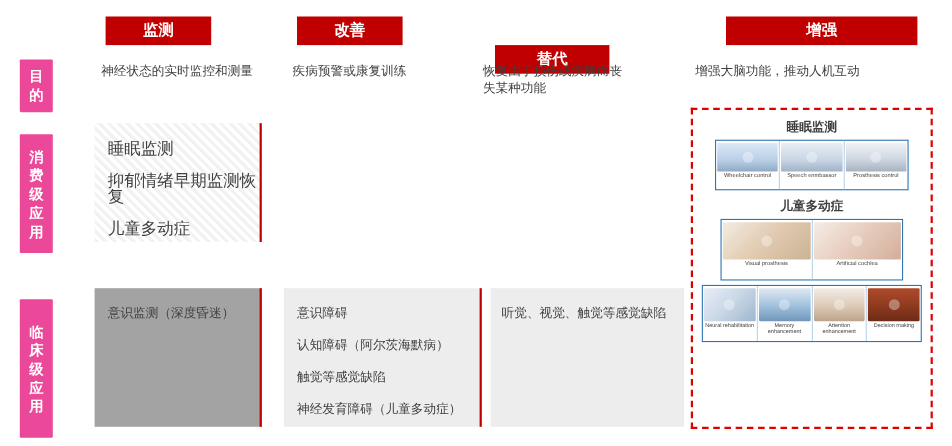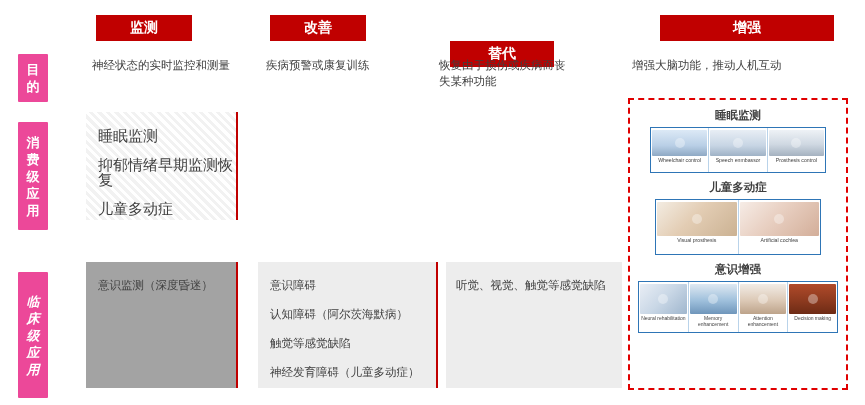--- a/index.html
+++ b/index.html
@@ -28,21 +28,21 @@
     align-items:center;
     justify-content:center;
     letter-spacing:0px;
     border-radius:1px;
     margin-top:10px;
   }
   .row-label span{display:block;width:16px;}
 
   #label-purpose{top:44px;height:48px;}
   #label-consumer{top:112px;height:108px;}
-  #label-clinical{top:262px;height:126px;font-style:italic;}
+  #label-clinical{top:262px;height:126px;}
 
   
   .col-head{
     position:absolute;
     height:26px;
     background:#c00000;
     color:#ffffff;
     font-size:14px;
     font-weight:bold;
     display:flex;
@@ -243,21 +243,20 @@
       <div class="img-cell">
         <div class="thumb t-visual"></div>
         <div class="cap">Visual prosthesis</div>
       </div>
       <div class="img-cell">
         <div class="thumb t-cochlea"></div>
         <div class="cap">Artificial cochlea</div>
       </div>
     </div>
 
-    <div class="group-title" id="g3-title">意识增强</div>
     <div class="img-strip" id="strip-conscious">
       <div class="img-cell">
         <div class="thumb t-neural"></div>
         <div class="cap">Neural rehabilitation</div>
       </div>
       <div class="img-cell">
         <div class="thumb t-memory"></div>
         <div class="cap">Memory enhancement</div>
       </div>
       <div class="img-cell">

